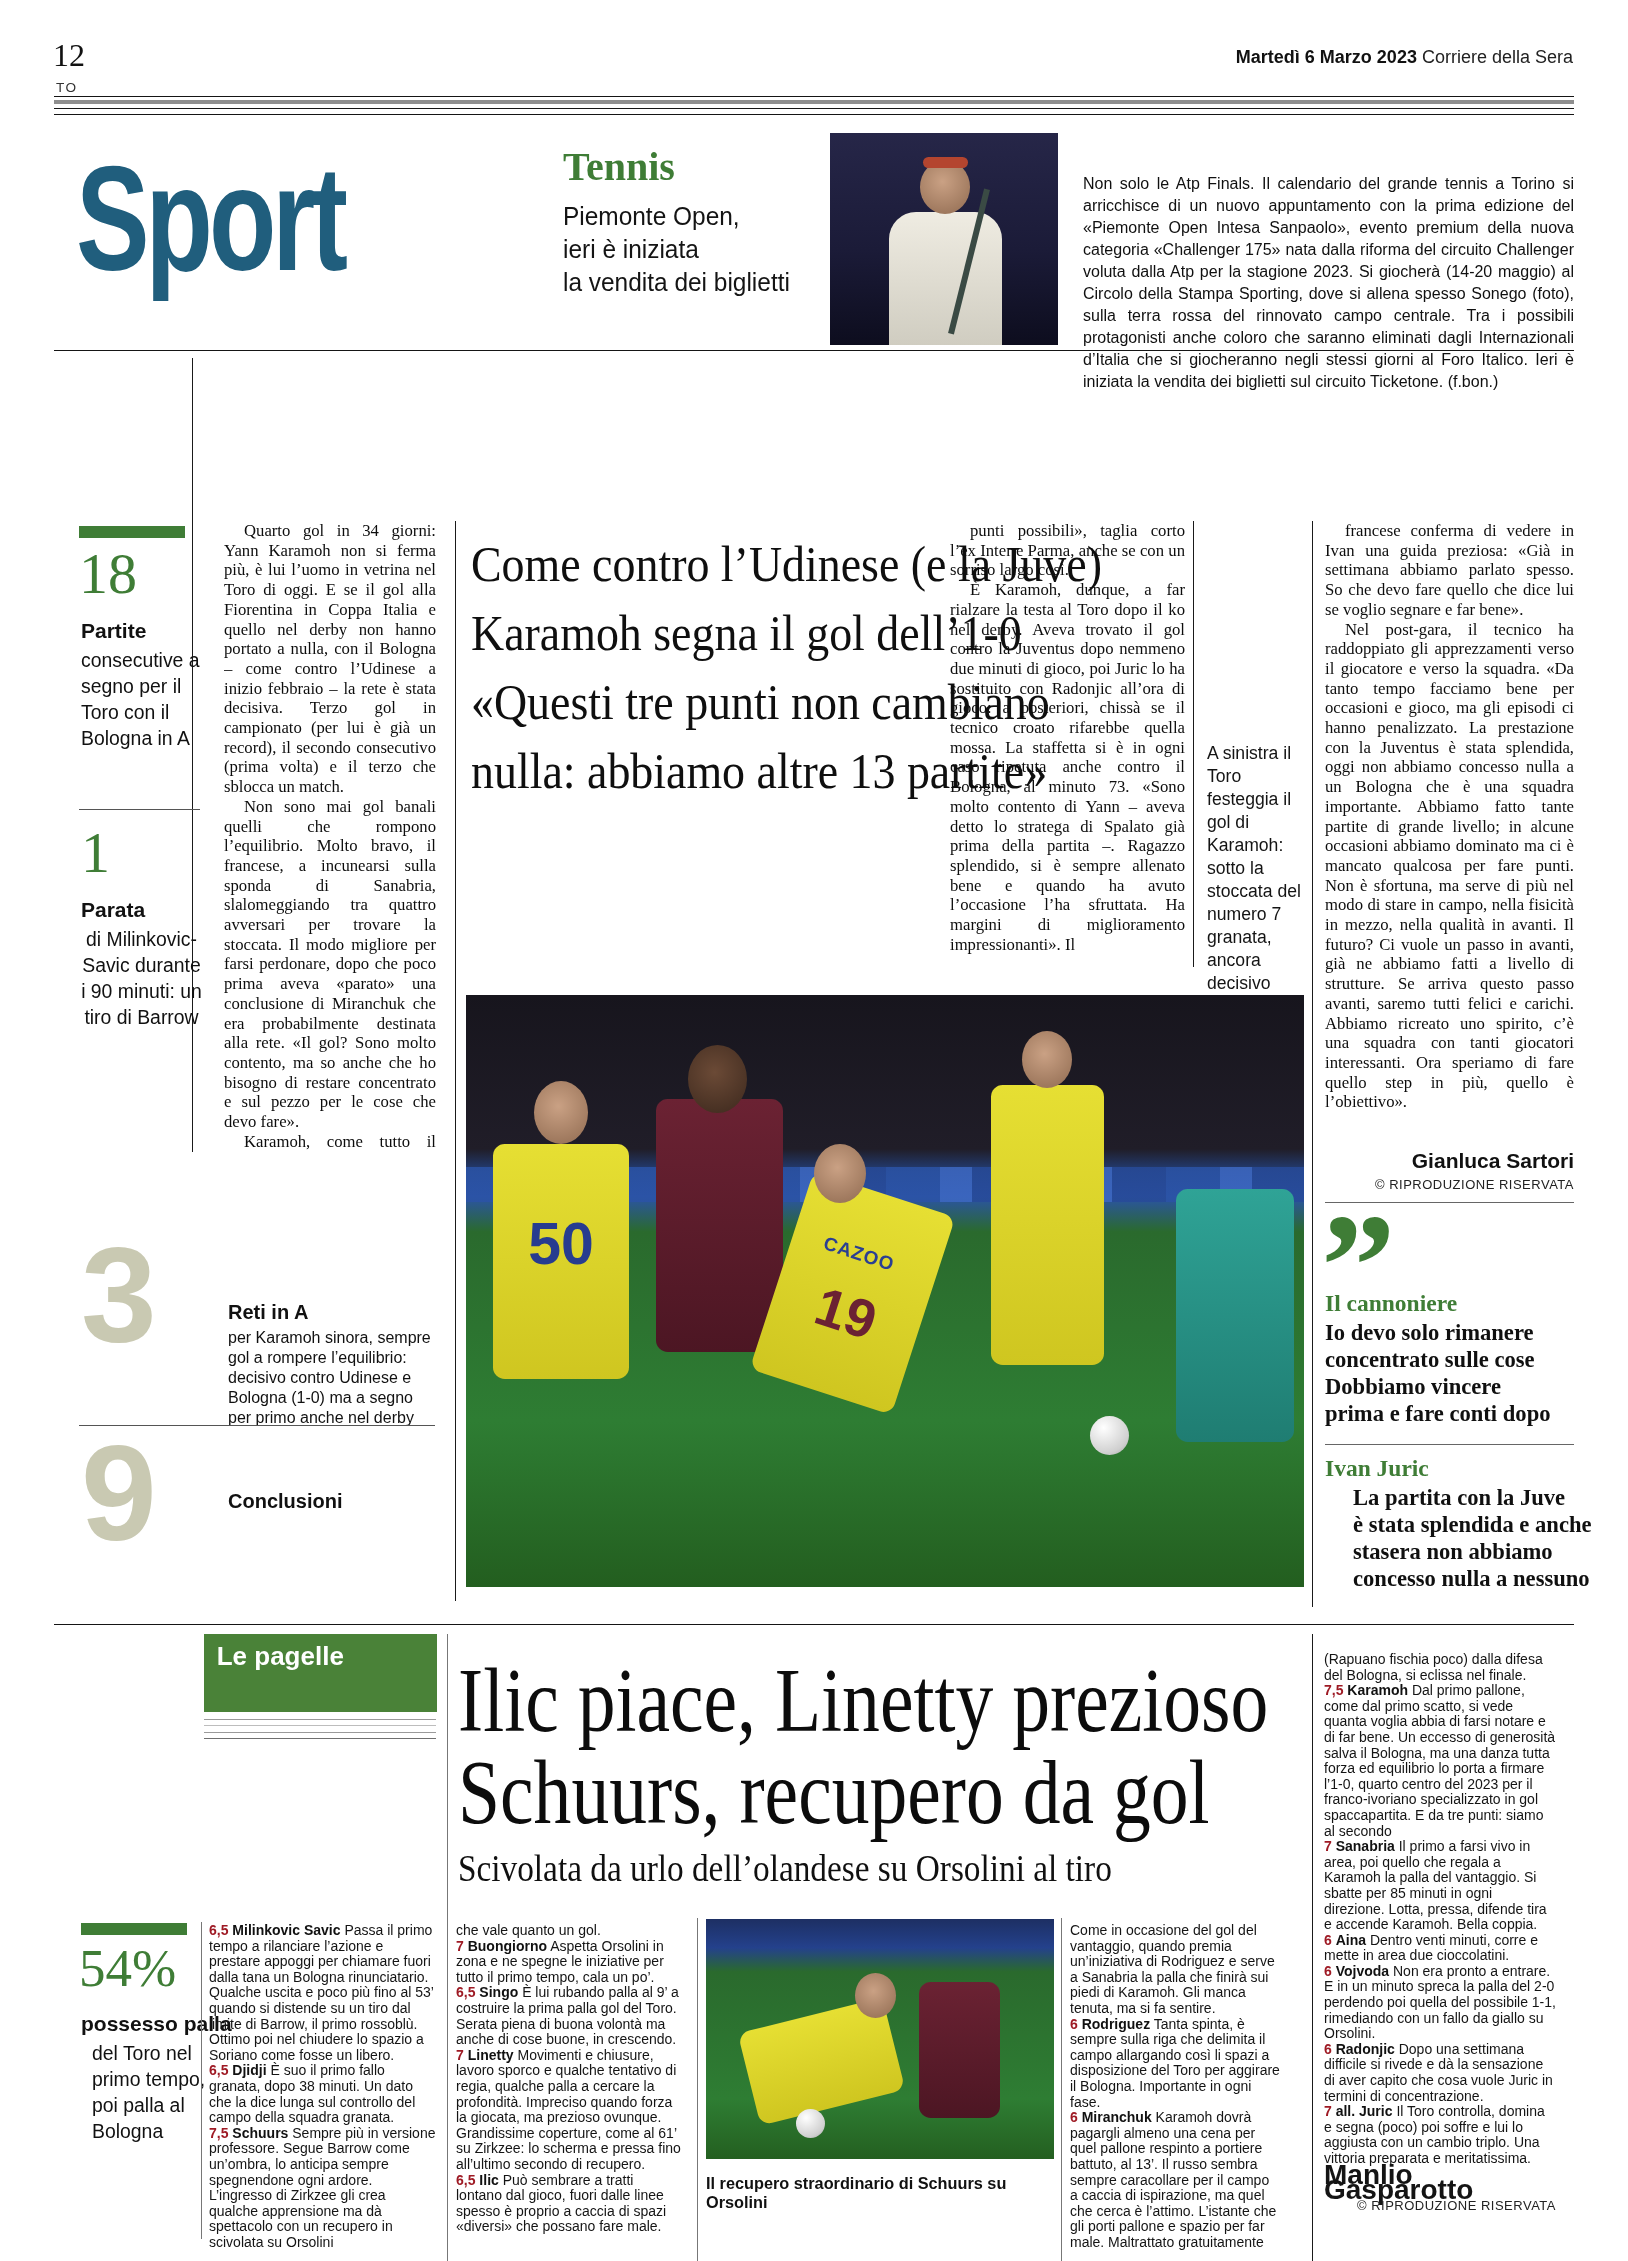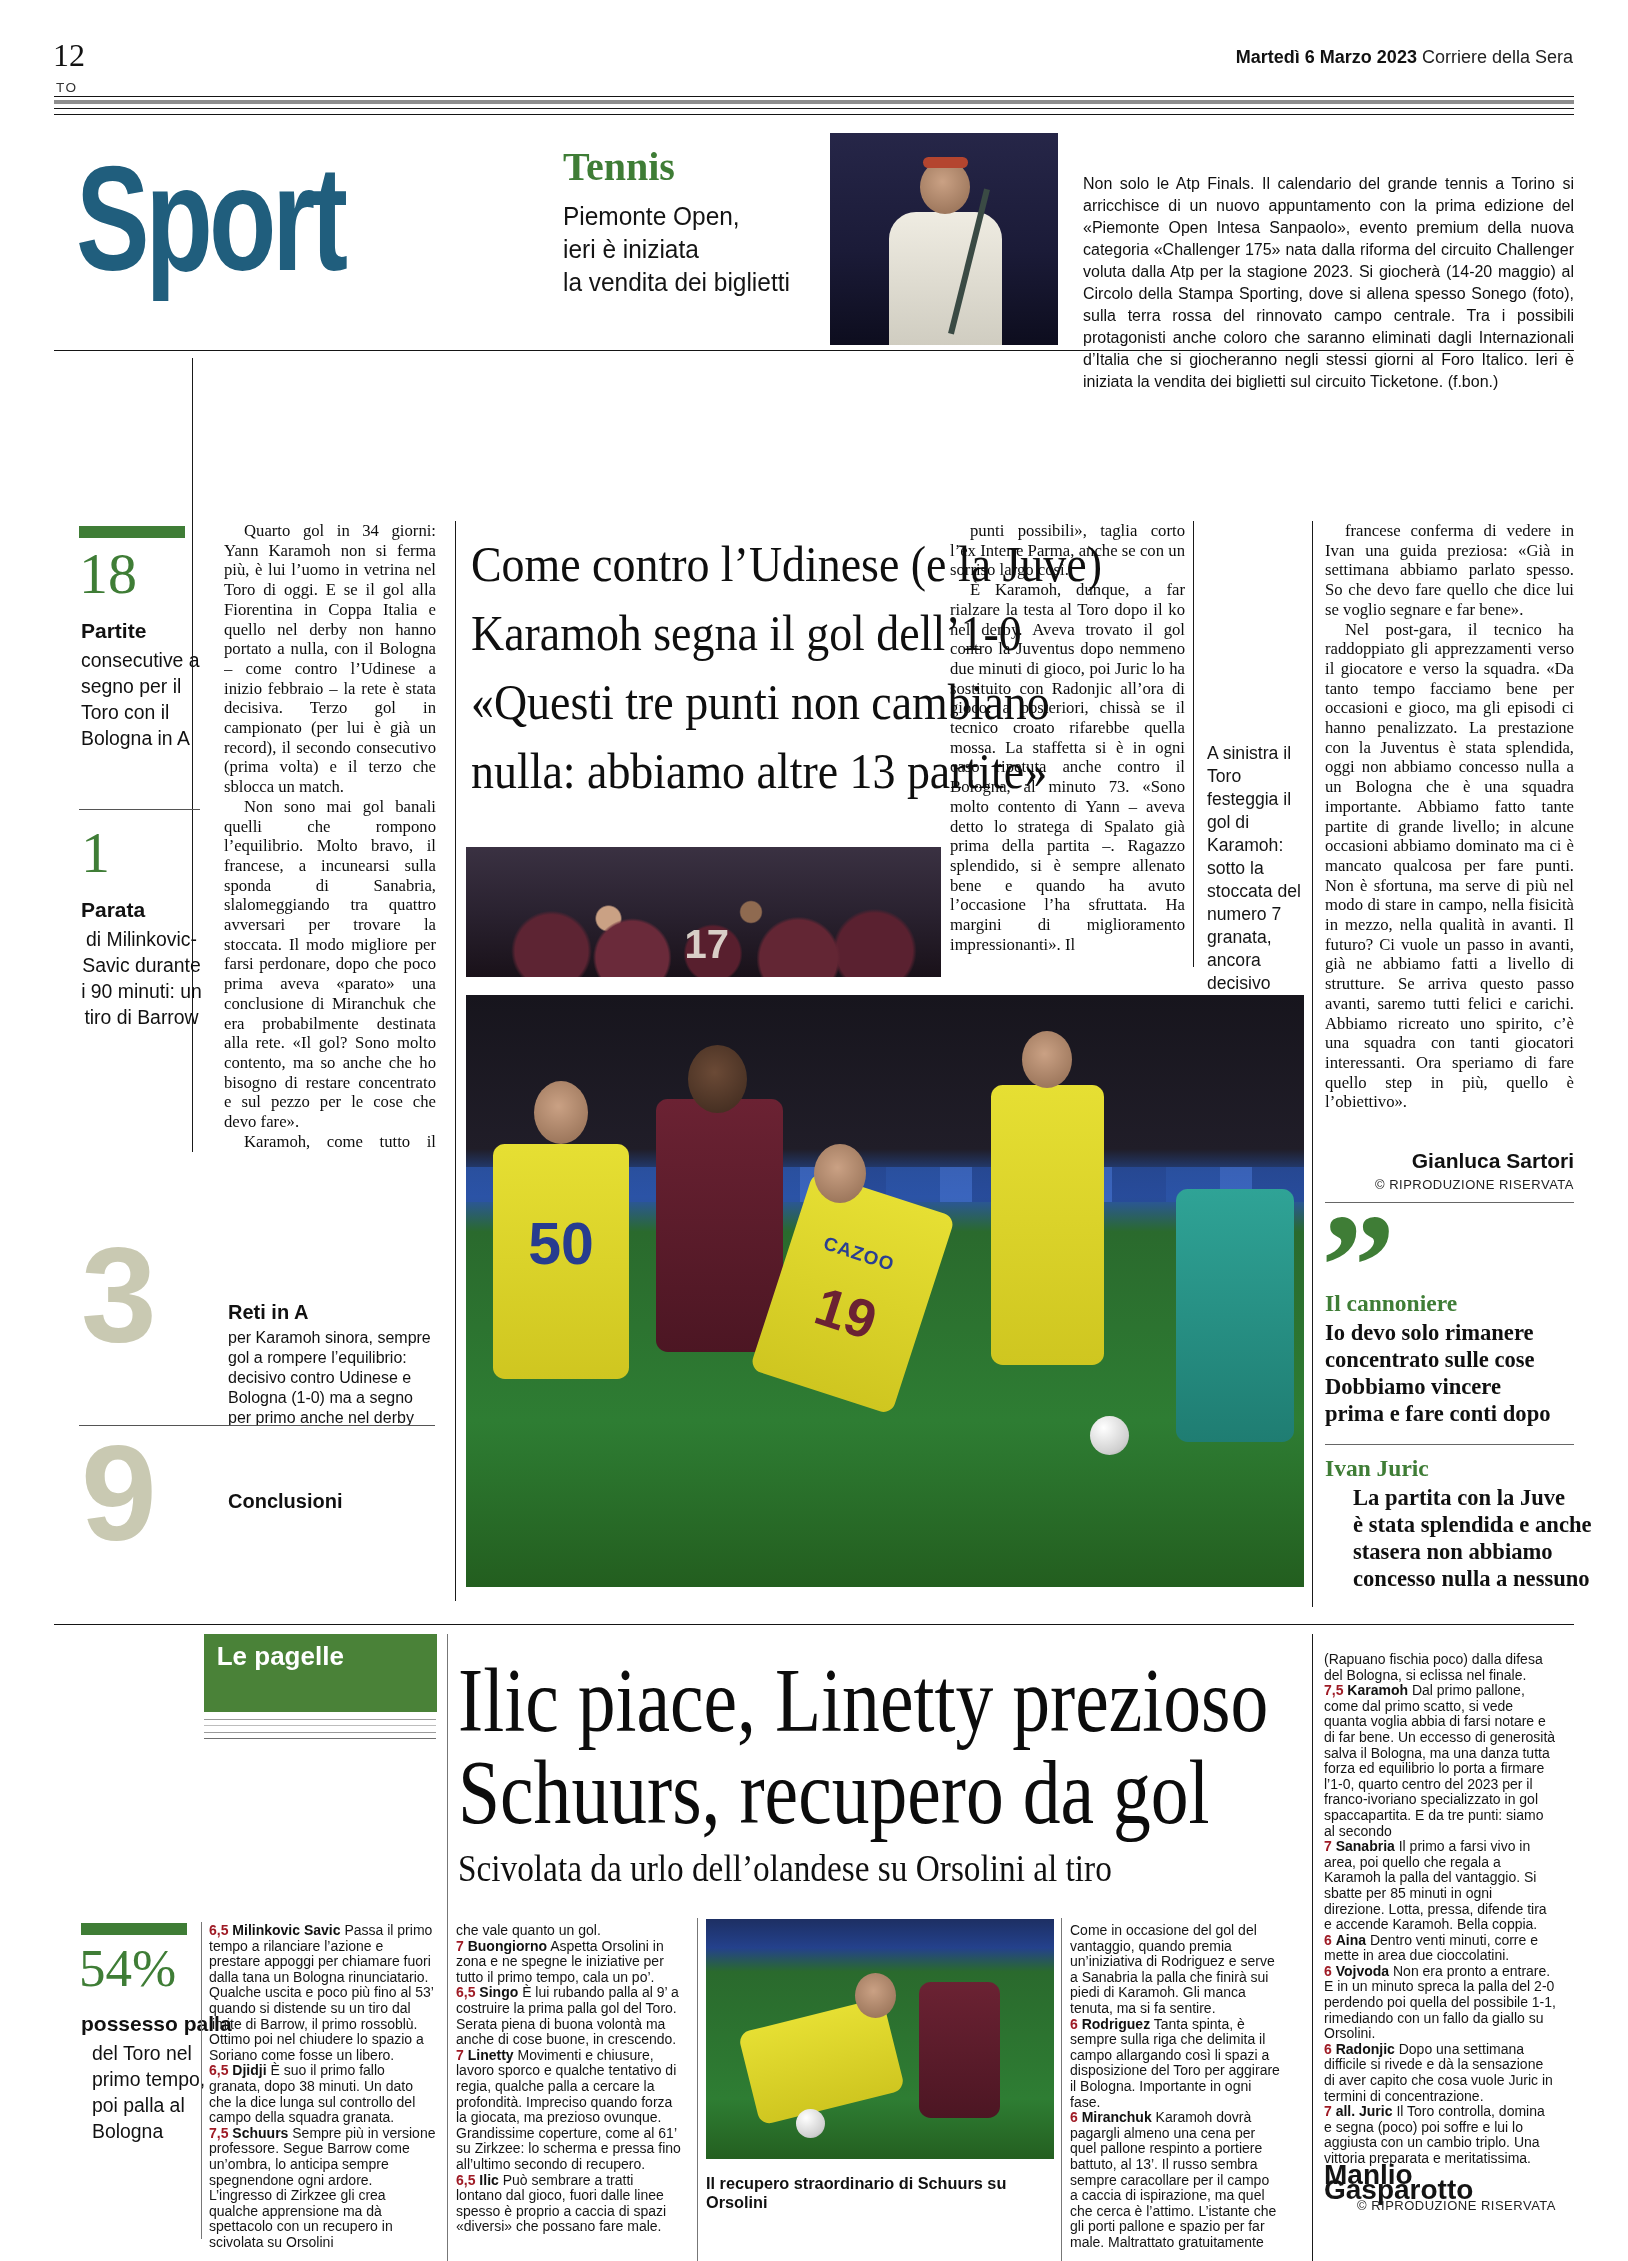--- a/index.html
+++ b/index.html
@@ -200,23 +200,20 @@
   </div>
   <div class="rule-h" style="left:1325px;top:1444px;width:249px;background:#666;"></div>
   <div class="abs serif qlabel green" style="left:1325px;top:1455px;">Ivan Juric</div>
   <div class="abs qtext" style="left:1325px;top:1484px;margin-left:28px;">
     <div>La partita con la Juve</div>
     <div>è stata splendida e anche</div>
     <div>stasera non abbiamo</div>
     <div>concesso nulla a nessuno</div>
   </div>
 
-  <div class="photo celebration" style="left:466px;top:847px;width:475px;height:130px;">
-    <div class="jersey17">17</div>
-  </div>
 
   <div class="photo action" style="left:466px;top:995px;width:838px;height:592px;">
     <div class="ledstrip"></div>
 
     <div class="pl yellow" style="left:27px;top:149px;width:136px;height:235px;">
       <span class="num" style="color:#273c8f;font-size:59px;">50</span>
     </div>
     <div class="head" style="left:68px;top:86px;width:54px;height:63px;"></div>
 
     <div class="pl maroon" style="left:190px;top:104px;width:127px;height:253px;"></div>

